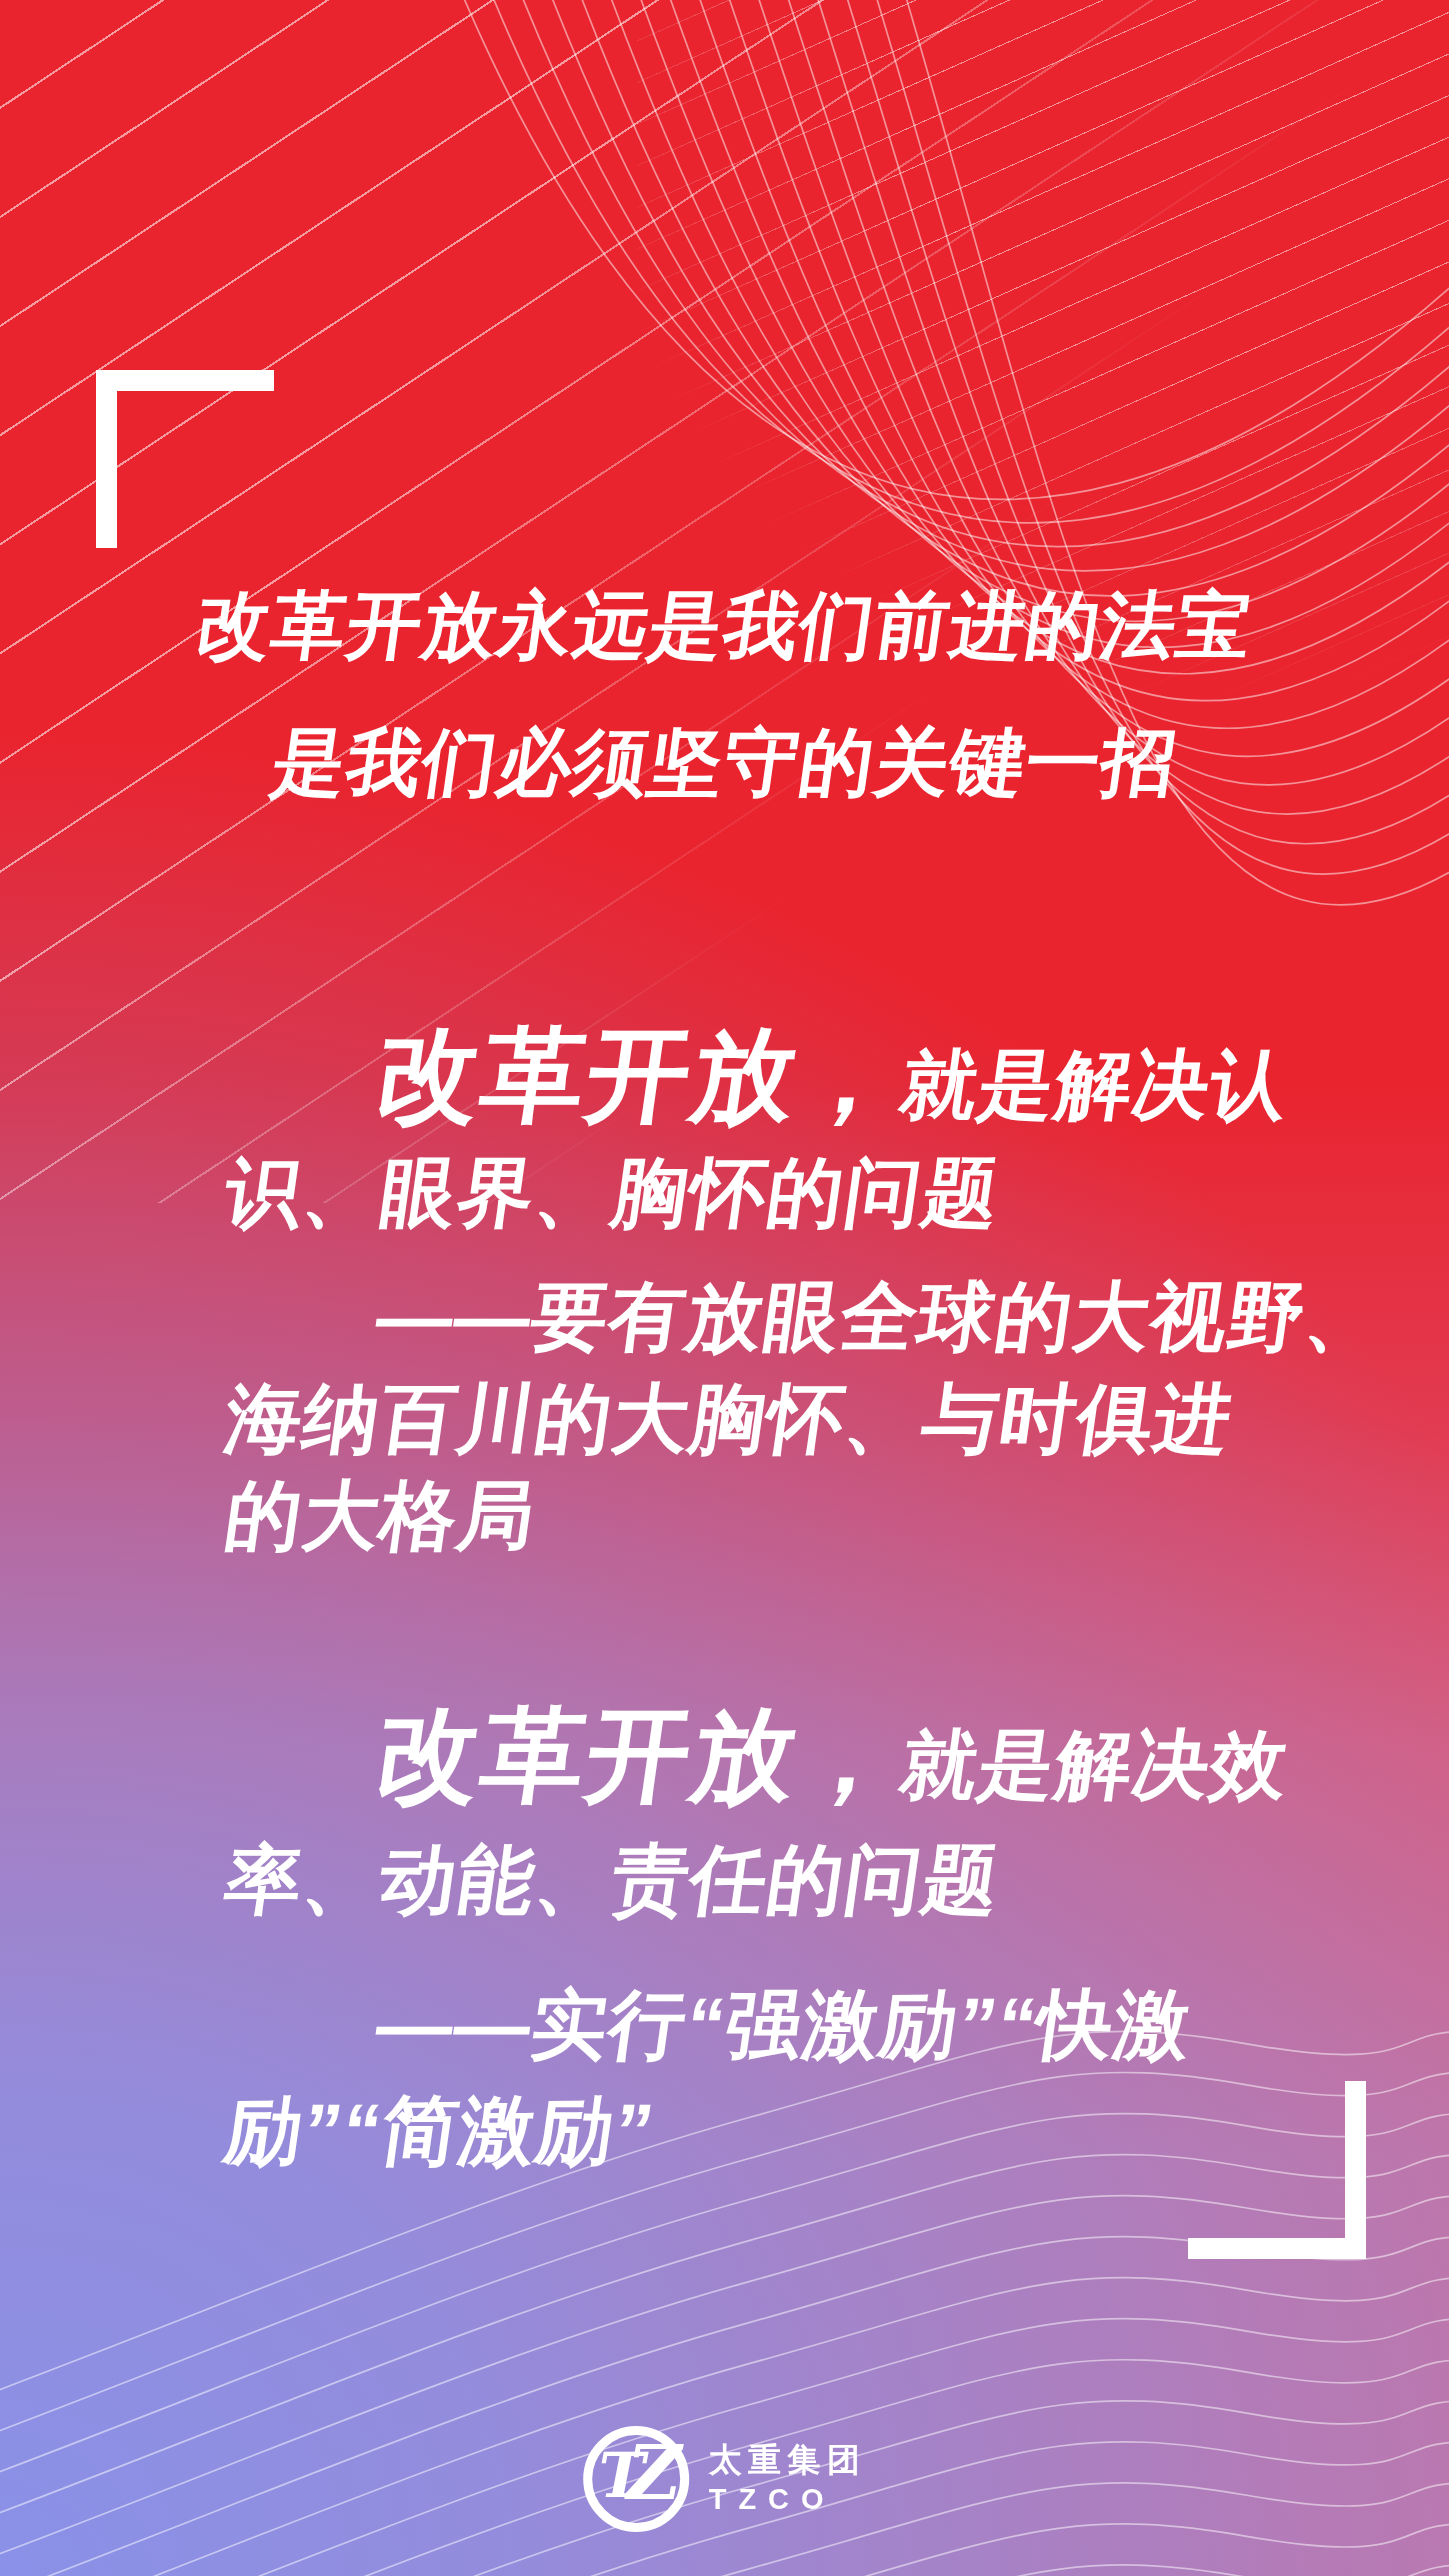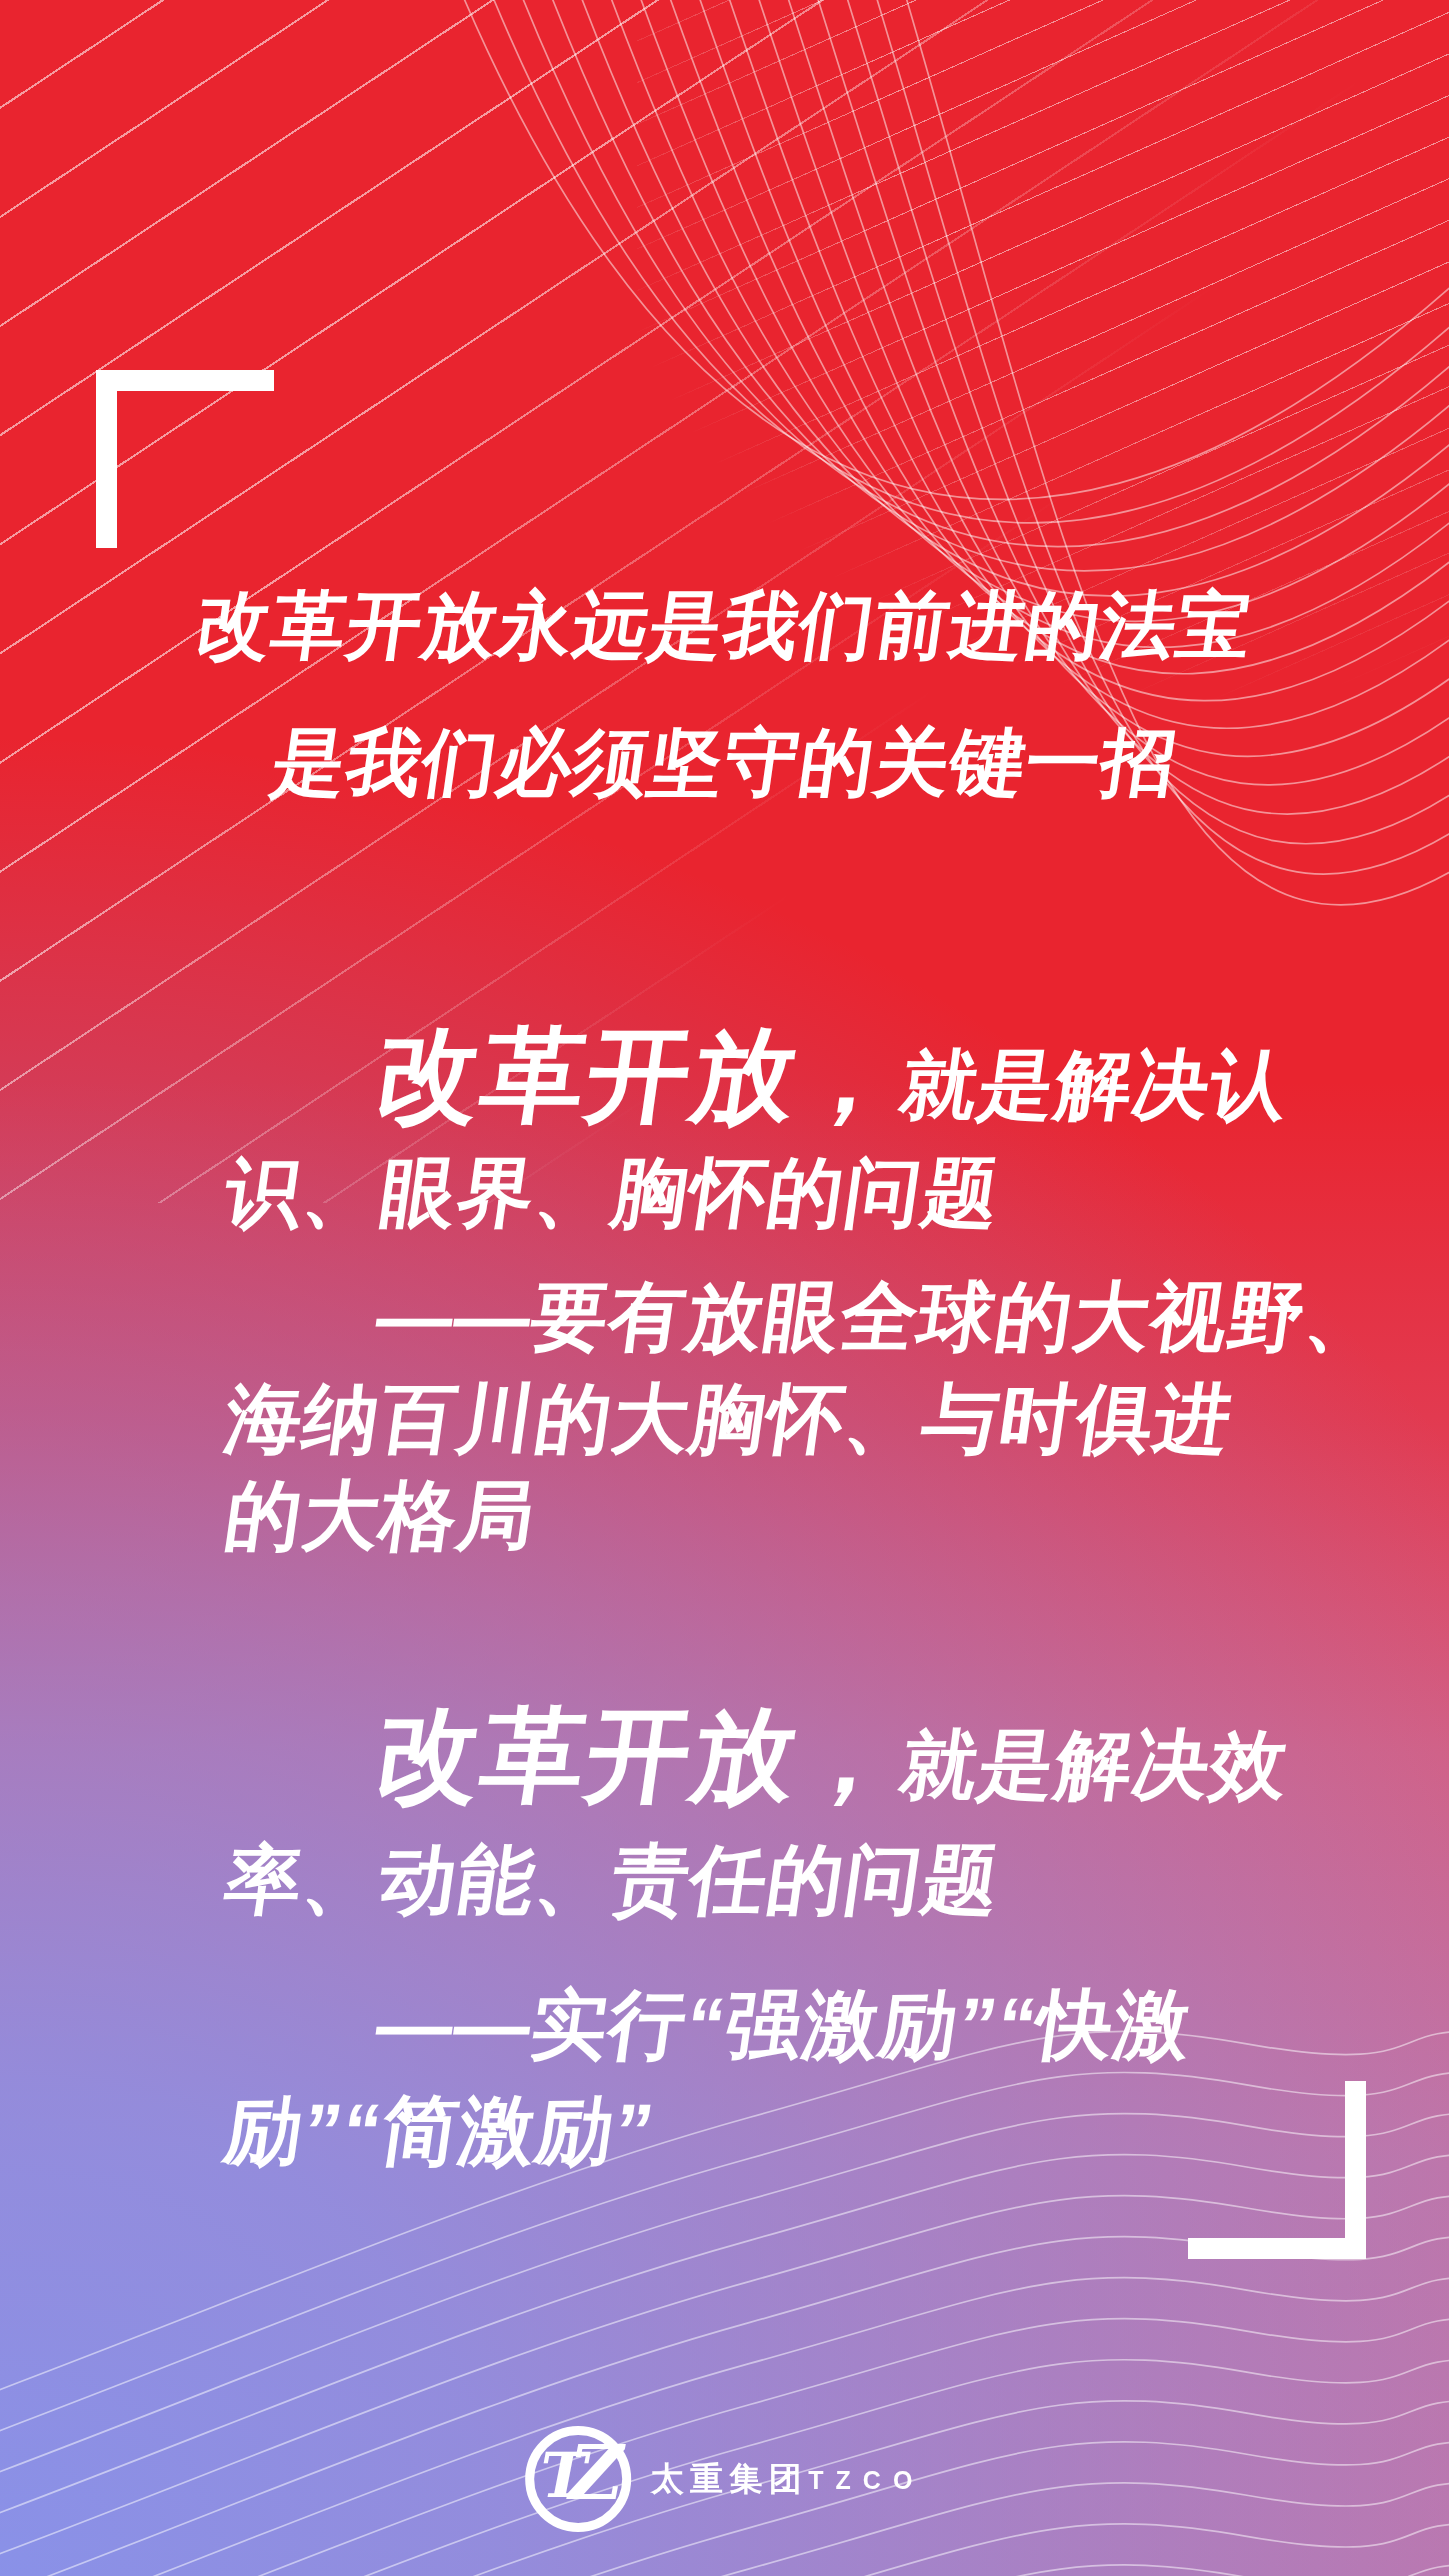--- a/index.html
+++ b/index.html
@@ -57,23 +57,23 @@
 
   .logo{position:absolute;top:2426px;left:50%;transform:translateX(-50%);
         display:flex;align-items:center;gap:20px;}
   .logo-ring{position:relative;width:106px;height:106px;border-radius:50%;
              border:9.2px solid #fff;box-sizing:border-box;flex:none;}
   .logo-ring .t,.logo-ring .z{
     position:absolute;color:#fff;font-family:"DejaVu Serif",serif;
     font-weight:bold;font-style:italic;line-height:1;}
   .logo-ring .t{font-size:62px;left:7px;top:10px;}
   .logo-ring .z{font-size:75px;left:35px;top:1.4px;}
-  .logo-names{display:flex;flex-direction:row;justify-content:flex-end;}
+  .logo-names{display:flex;flex-direction:column;justify-content:flex-end;}
   .logo-cn{font-size:33px;font-weight:700;letter-spacing:6.4px;line-height:1.1;}
-  .logo-en{font-size:25px;font-weight:700;letter-spacing:12px;line-height:1.1;margin-top:5.7px;}
+  .logo-en{font-size:29px;font-weight:700;letter-spacing:12px;line-height:1.1;margin-top:5.7px;}
 </style>
 </head>
 <body>
 
 <div id="stage">
 
   <div class="stripes-a"></div>
   <div class="stripes-b"></div>
 
   <svg id="deco" width="1449" height="2576" viewBox="0 0 2048 3640">

